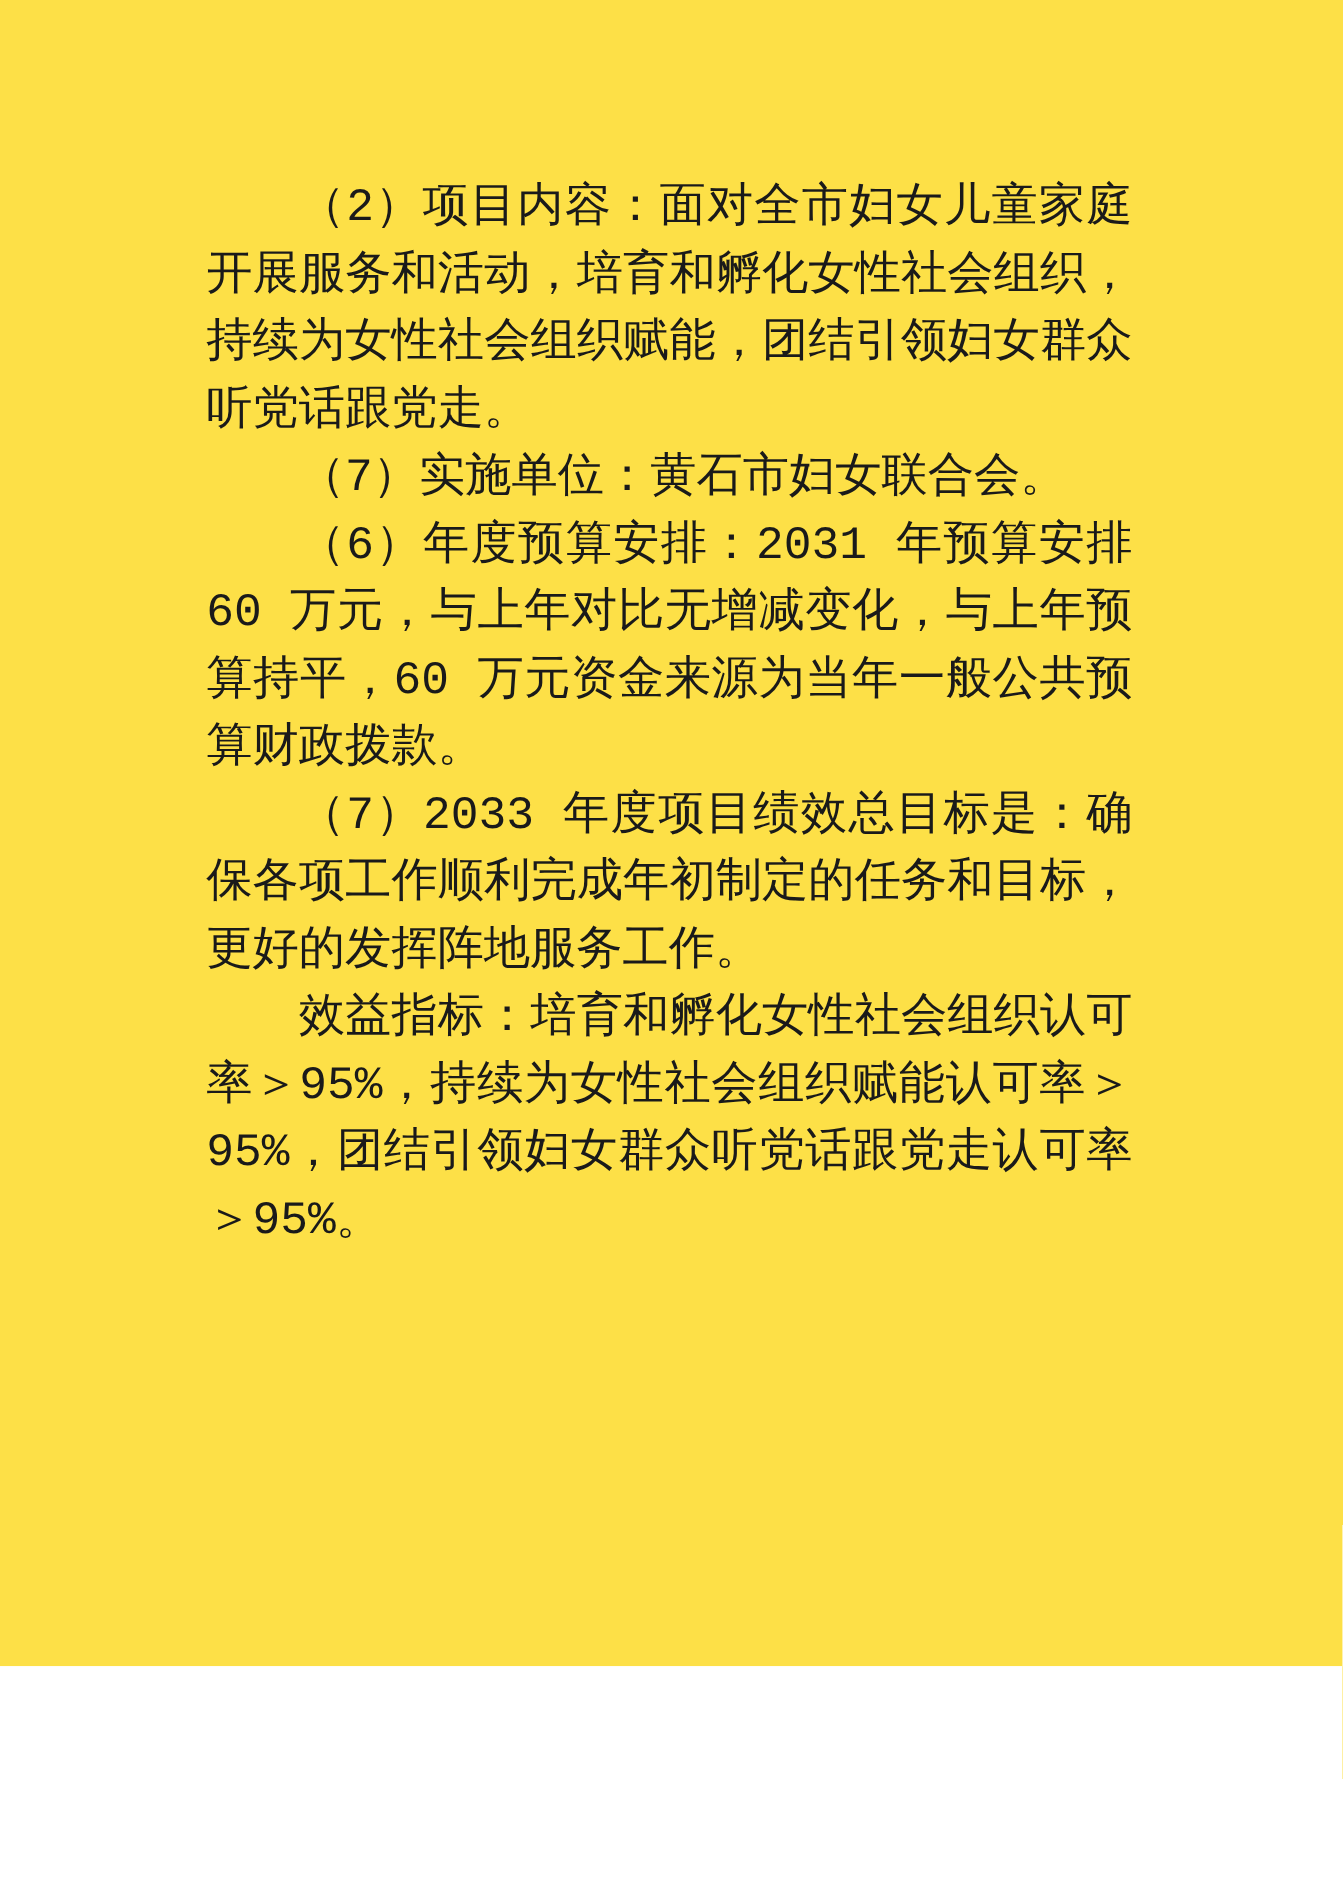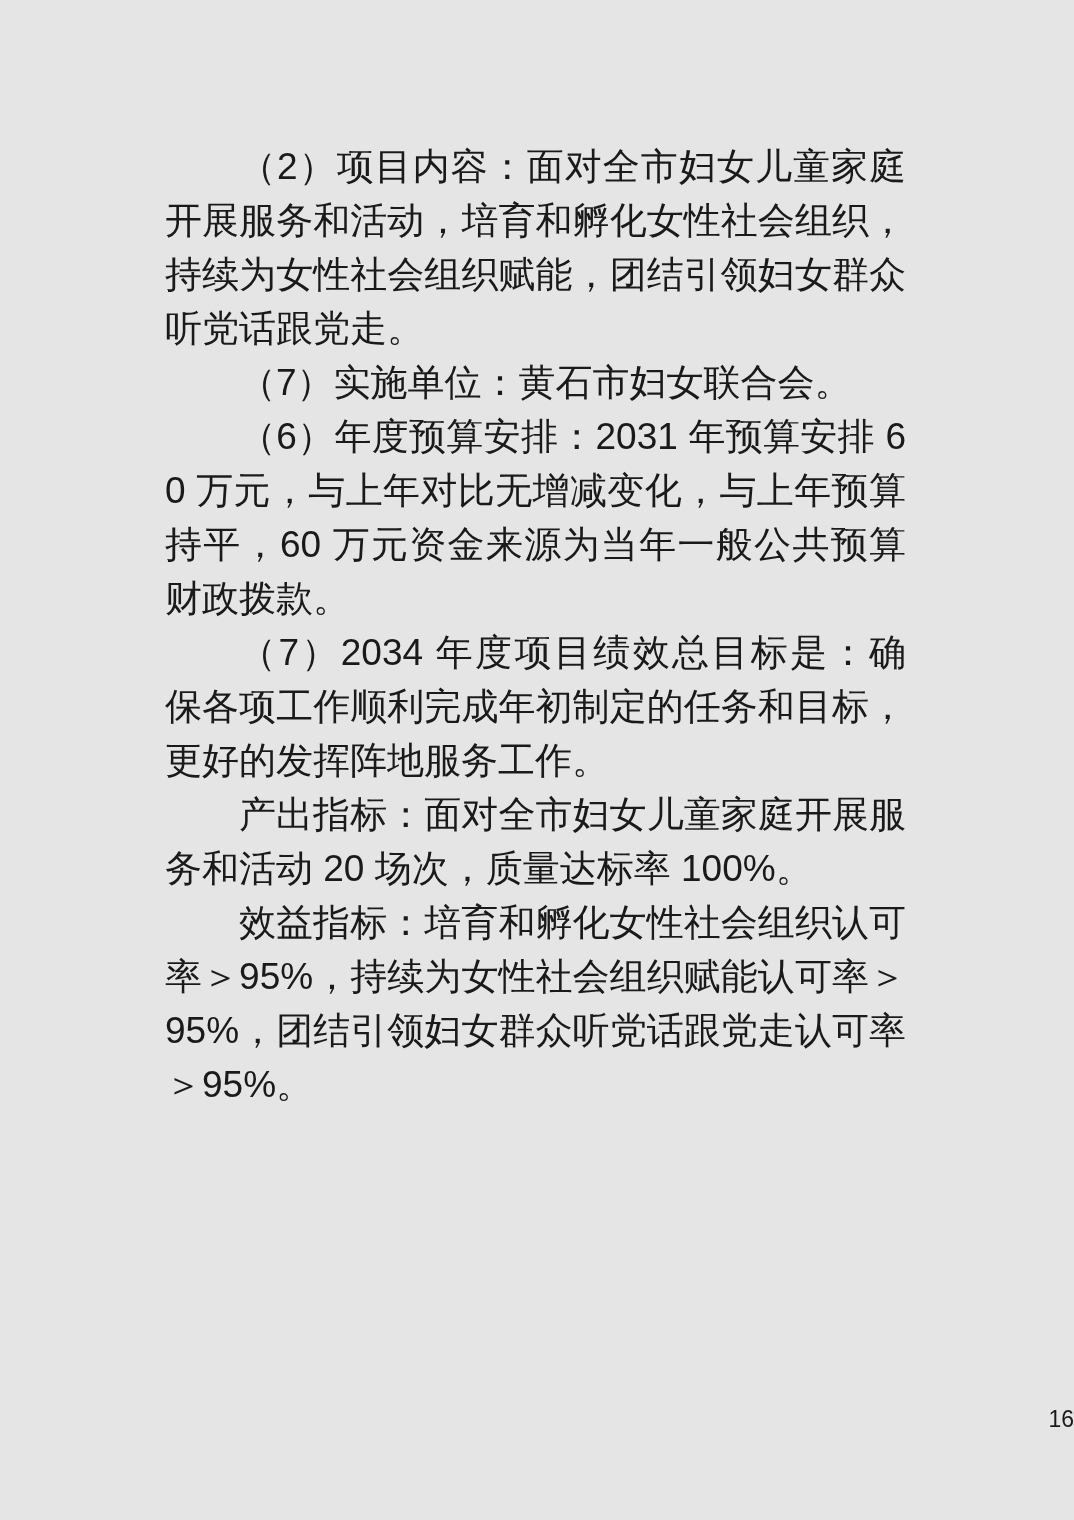--- a/index.html
+++ b/index.html
@@ -4,25 +4,25 @@
 <style>
   html, body {
     margin: 0;
     padding: 0;
     background: #ffffff;
   }
 
   .page {
     position: relative;
     width: 1074px;
-    height: 1520px;
-    background: #e5e5e5;
+    height: 1333px;
+    background: #fde047;
     box-sizing: border-box;
     overflow: hidden;
-    font-family: Liberation Sans, sans-serif;
+    font-family: Liberation Mono, monospace;
     color: #1a1a1a;
   }
 
   .body-text {
     position: absolute;
     left: 165px;
     top: 140px;
     width: 741px;
   }
 
@@ -48,20 +48,19 @@
   }
 </style>
 </head>
 <body>
 
 <div class="page">
   <div class="body-text">
     <p class="para">（2）项目内容：面对全市妇女儿童家庭开展服务和活动，培育和孵化女性社会组织，持续为女性社会组织赋能，团结引领妇女群众听党话跟党走。</p>
     <p class="para">（7）实施单位：黄石市妇女联合会。</p>
     <p class="para">（6）年度预算安排：2031 年预算安排 60 万元，与上年对比无增减变化，与上年预算持平，60 万元资金来源为当年一般公共预算财政拨款。</p>
-    <p class="para">（7）2034 年度项目绩效总目标是：确保各项工作顺利完成年初制定的任务和目标，更好的发挥阵地服务工作。</p>
-    <p class="para">产出指标：面对全市妇女儿童家庭开展服务和活动 20 场次，质量达标率 100%。</p>
+    <p class="para">（7）2033 年度项目绩效总目标是：确保各项工作顺利完成年初制定的任务和目标，更好的发挥阵地服务工作。</p>
     <p class="para">效益指标：培育和孵化女性社会组织认可率＞95%，持续为女性社会组织赋能认可率＞95%，团结引领妇女群众听党话跟党走认可率＞95%。</p>
 
   </div>
 
   <div class="page-number">16</div>
 </div>
 
 </body></html>

